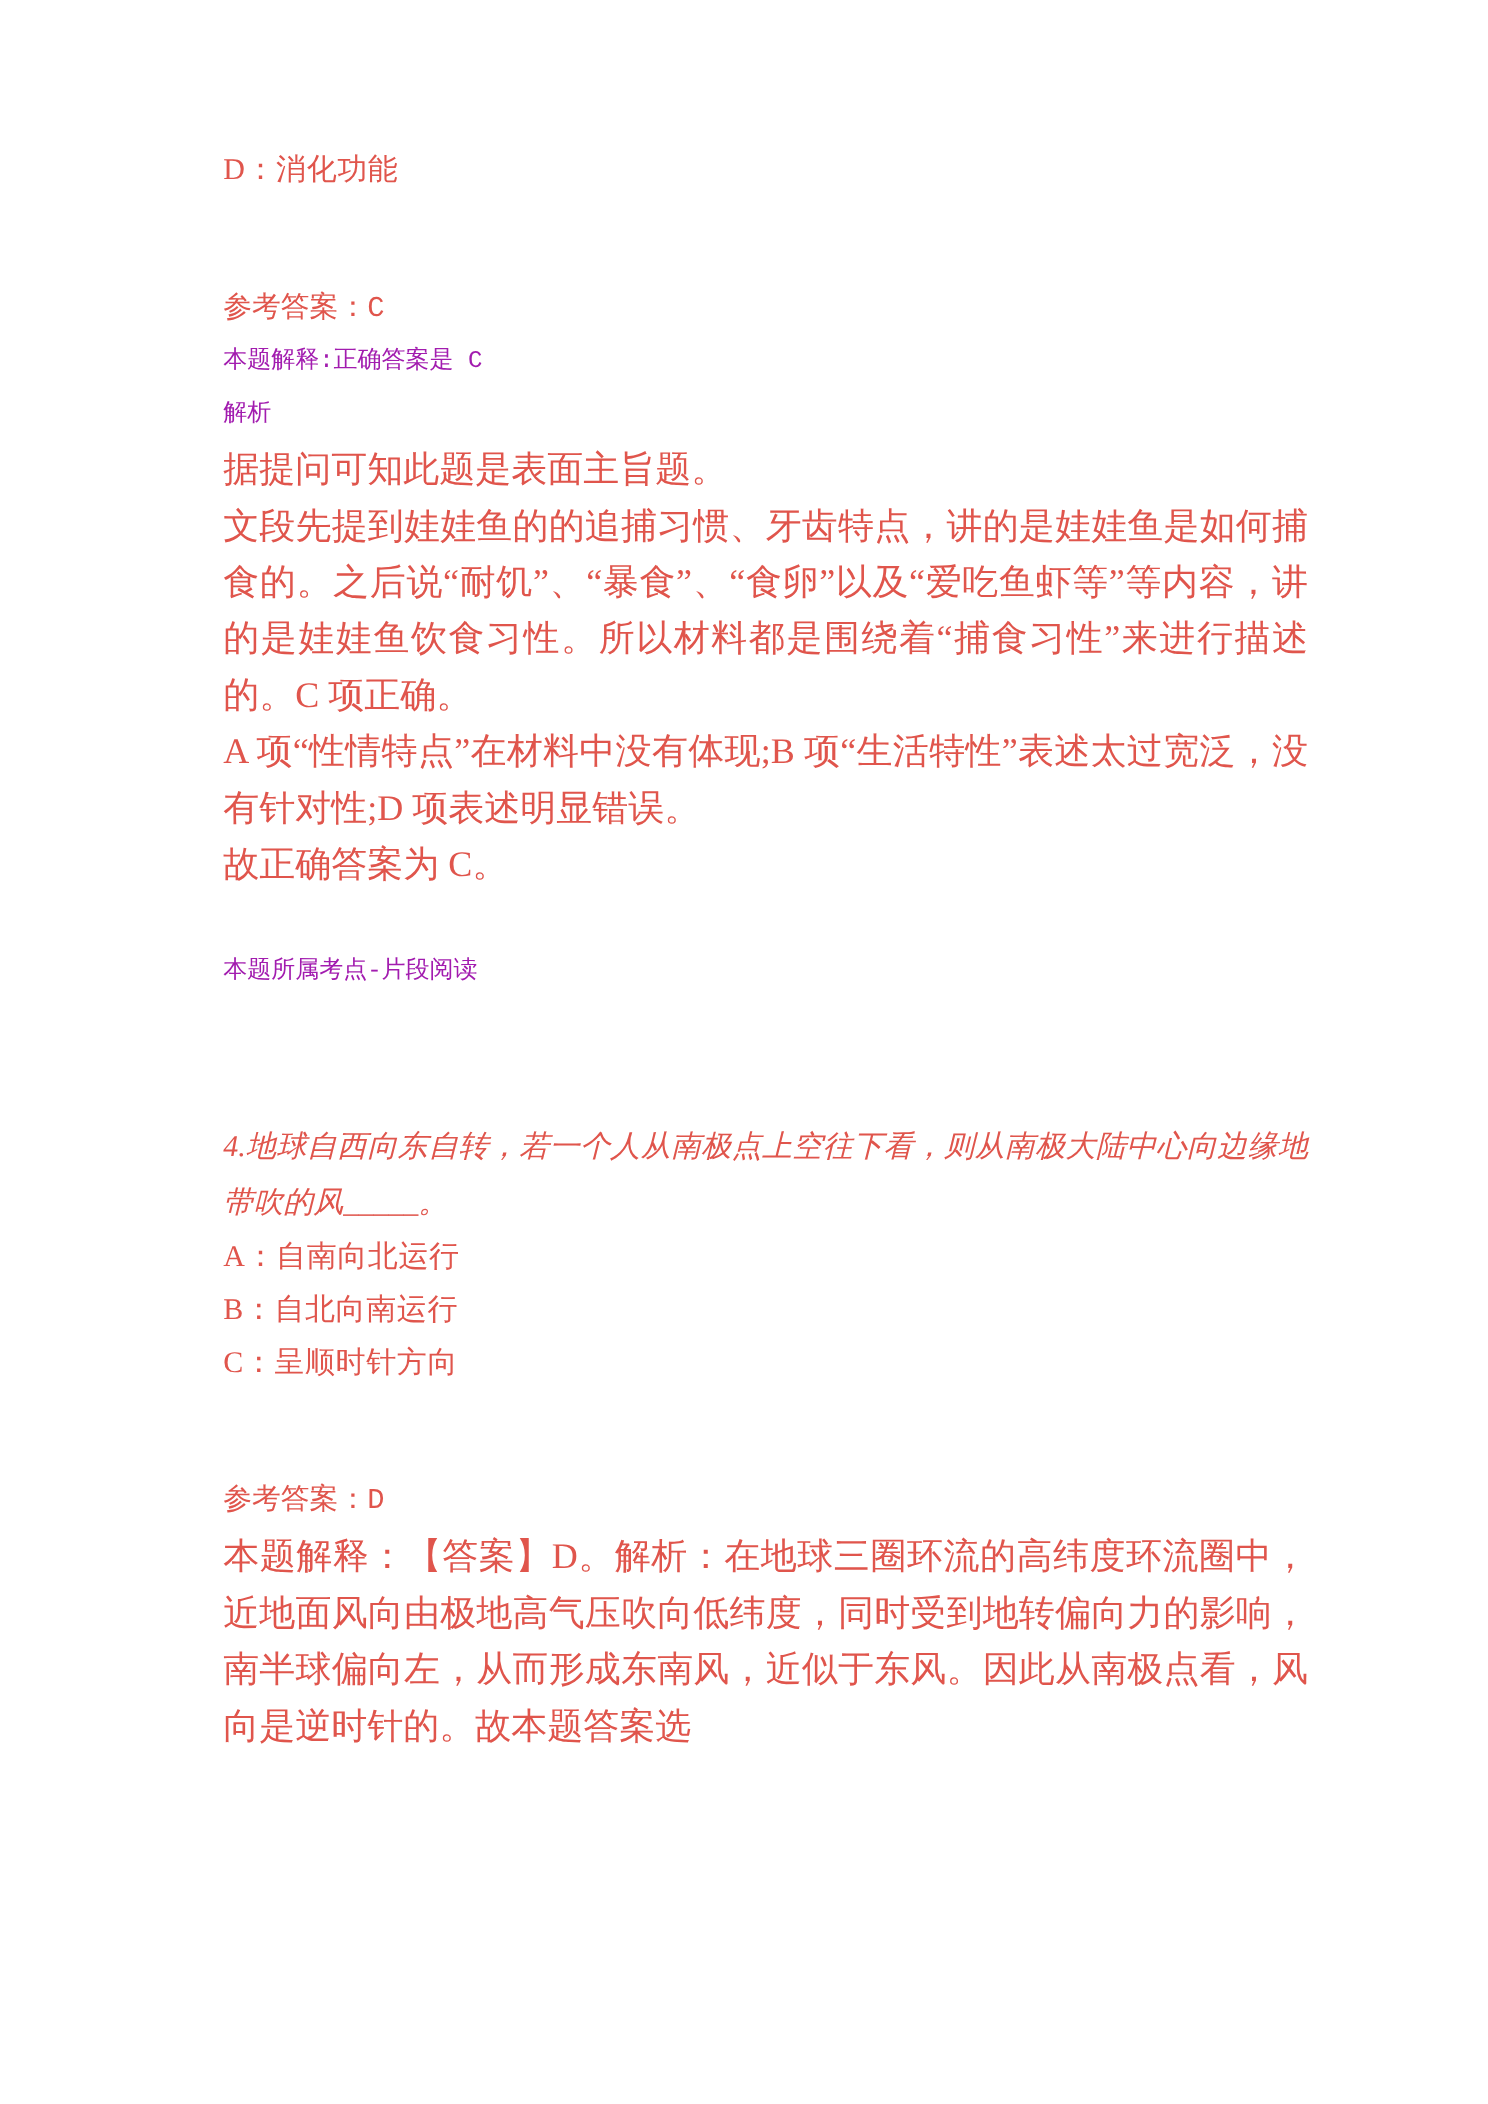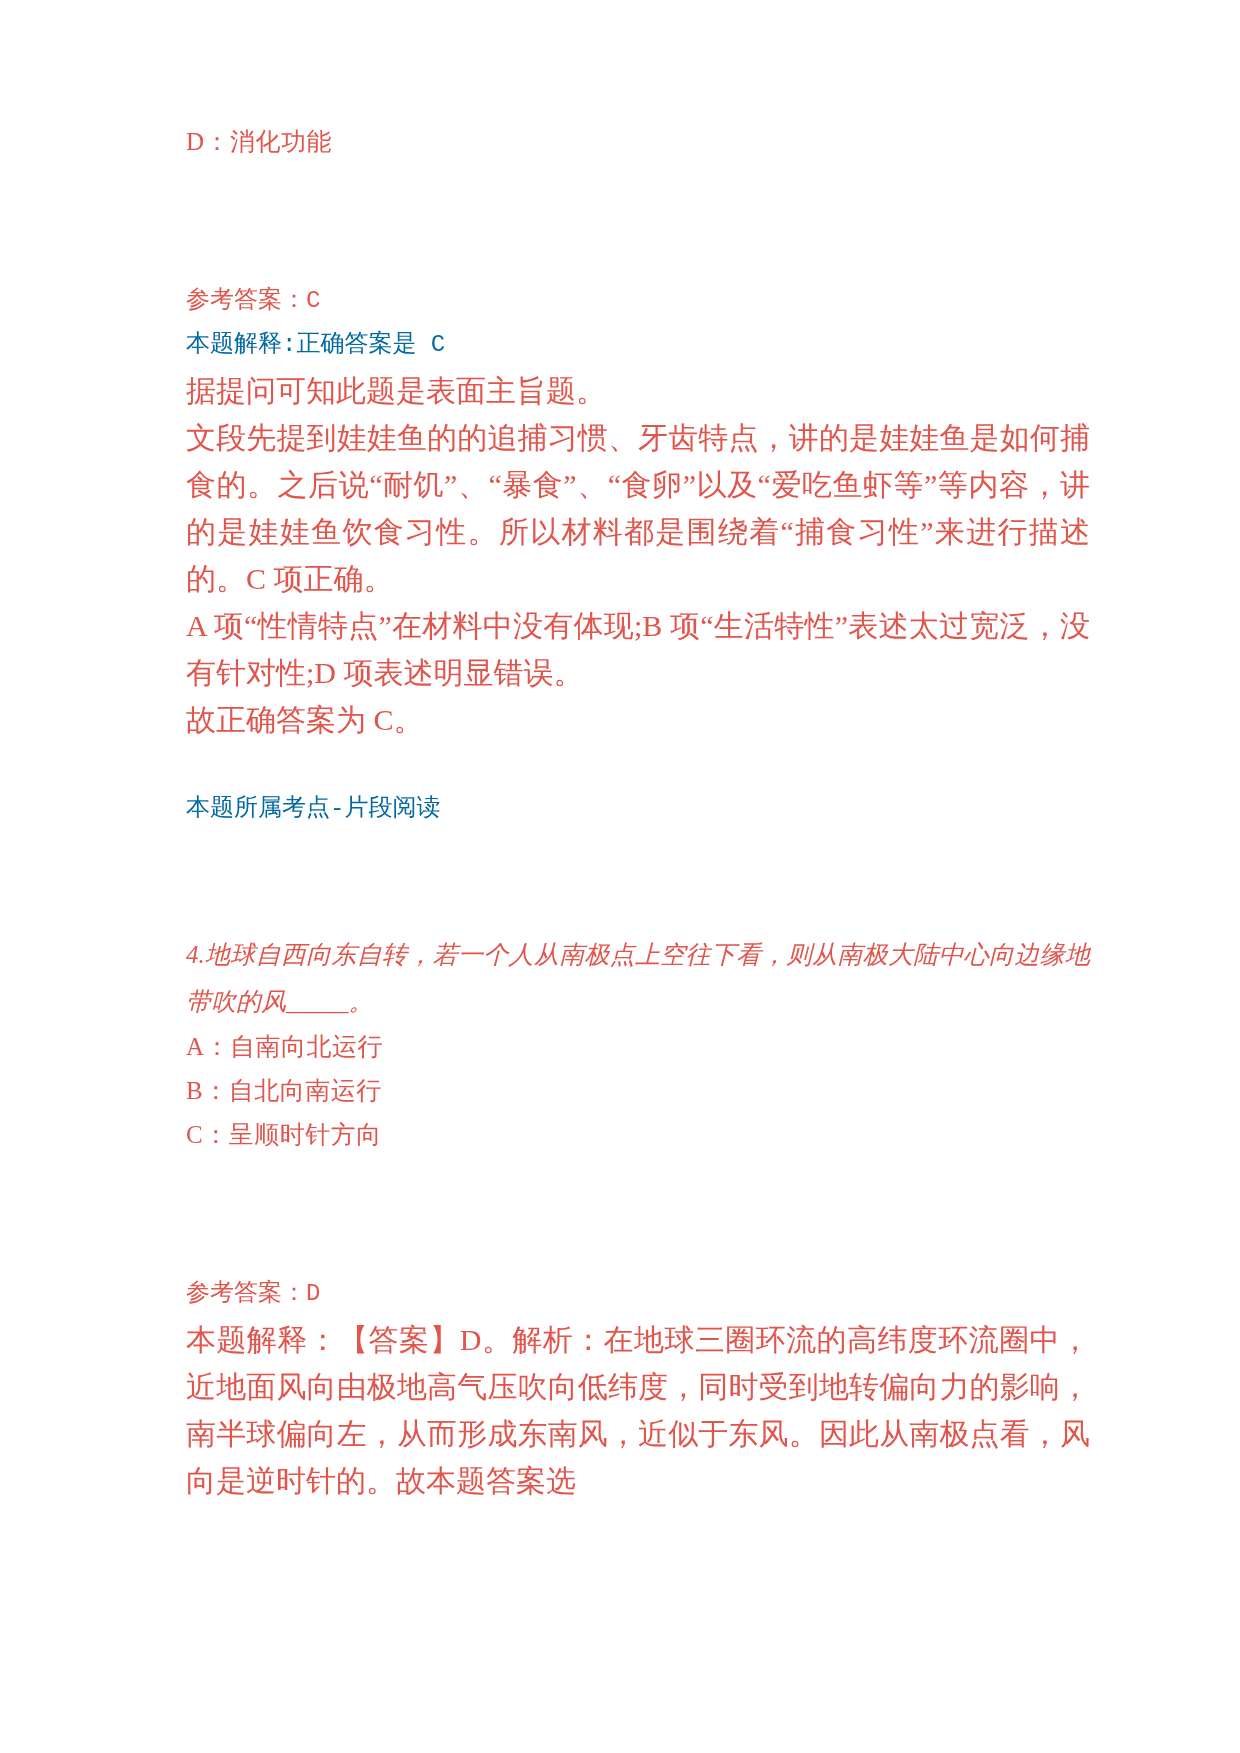--- a/index.html
+++ b/index.html
@@ -46,47 +46,47 @@
     color: #e0554c;
     text-align: justify;
     text-justify: inter-ideograph;
     font-style: italic;
   }
   .answer-line {
     font-family: "Liberation Mono", "DejaVu Sans Mono", monospace;
     font-size: 24px;
     line-height: 44px;
     color: #e0554c;
-    margin-top: 43px;
   }
   .tag-line {
     font-family: "Liberation Mono", "DejaVu Sans Mono", monospace;
-    font-size: 24px;
+    font-size: 20px;
     line-height: 44px;
-    color: #0369a1;
+    color: #a21caf;
   }
   .mix-serif {
     font-family: "Liberation Serif", "DejaVu Serif", serif;
   }
 </style>
 </head>
 <body>
 
 <div class="page">
 
   <div class="opt mix-serif">D：消化功能</div>
 
   <div class="gap-lg"></div>
 
   <div class="answer-line">参考答案：C</div>
 
   <div class="tag-line">本题解释:正确答案是 C</div>
 
 
 
+  <div class="tag-line">解析</div>
 
   <div class="para">据提问可知此题是表面主旨题。</div>
 
   <div class="para">文段先提到娃娃鱼的的追捕习惯、牙齿特点，讲的是娃娃鱼是如何捕食的。之后说“耐饥”、“暴食”、“食卵”以及“爱吃鱼虾等”等内容，讲的是娃娃鱼饮食习性。所以材料都是围绕着“捕食习性”来进行描述的。C 项正确。</div>
 
   <div class="para">A 项“性情特点”在材料中没有体现;B 项“生活特性”表述太过宽泛，没有针对性;D 项表述明显错误。</div>
 
   <div class="para">故正确答案为 C。</div>
 
   <div class="gap-md"></div>

